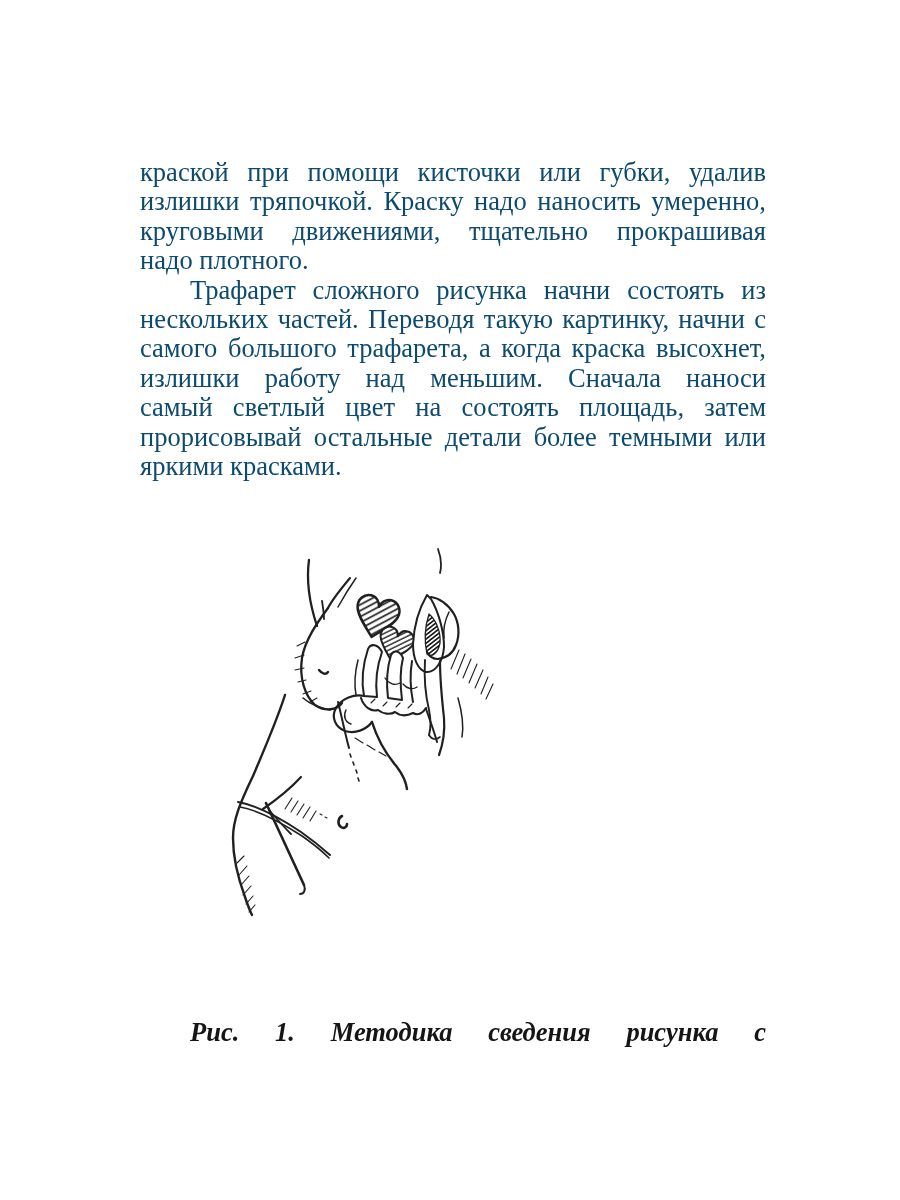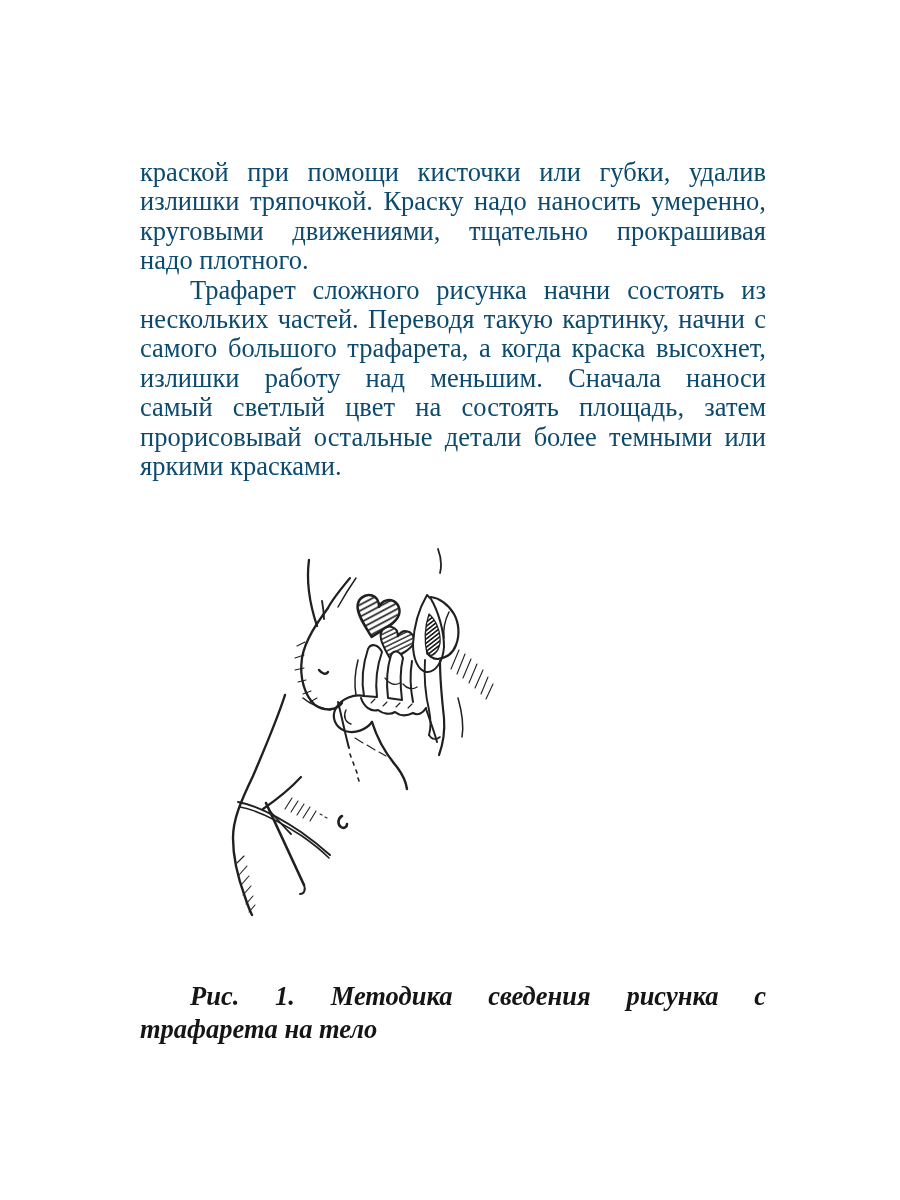--- a/index.html
+++ b/index.html
@@ -38,21 +38,21 @@
     position: absolute;
     left: 225px;
     top: 548px;
     width: 320px;
     height: 400px;
   }
   .art svg { display: block; width: 100%; height: 100%; }
   .caption {
     position: absolute;
     left: 140px;
-    top: 980px;
+    top: 1016px;
     width: 626px;
     color: #151515;
   }
   .cl {
     display: block;
     font-size: 26.5px;
     line-height: 33px;
     font-weight: bold;
     font-style: italic;
     text-align: justify;
@@ -173,17 +173,16 @@
           <path d="M130,190 L138,195 M142,197 L150,202 M154,204 L161,208" stroke-width="1.1"></path>
         </g>
 
       </g>
     </svg>
   </div>
 
   <figure style="margin:0">
     <figcaption class="caption">
       <span class="cl j ind">Рис. 1. Методика сведения рисунка с</span>
-      <span class="cl">трафарета на тело</span>
     </figcaption>
   </figure>
 
 </div>
 
 </body></html>

